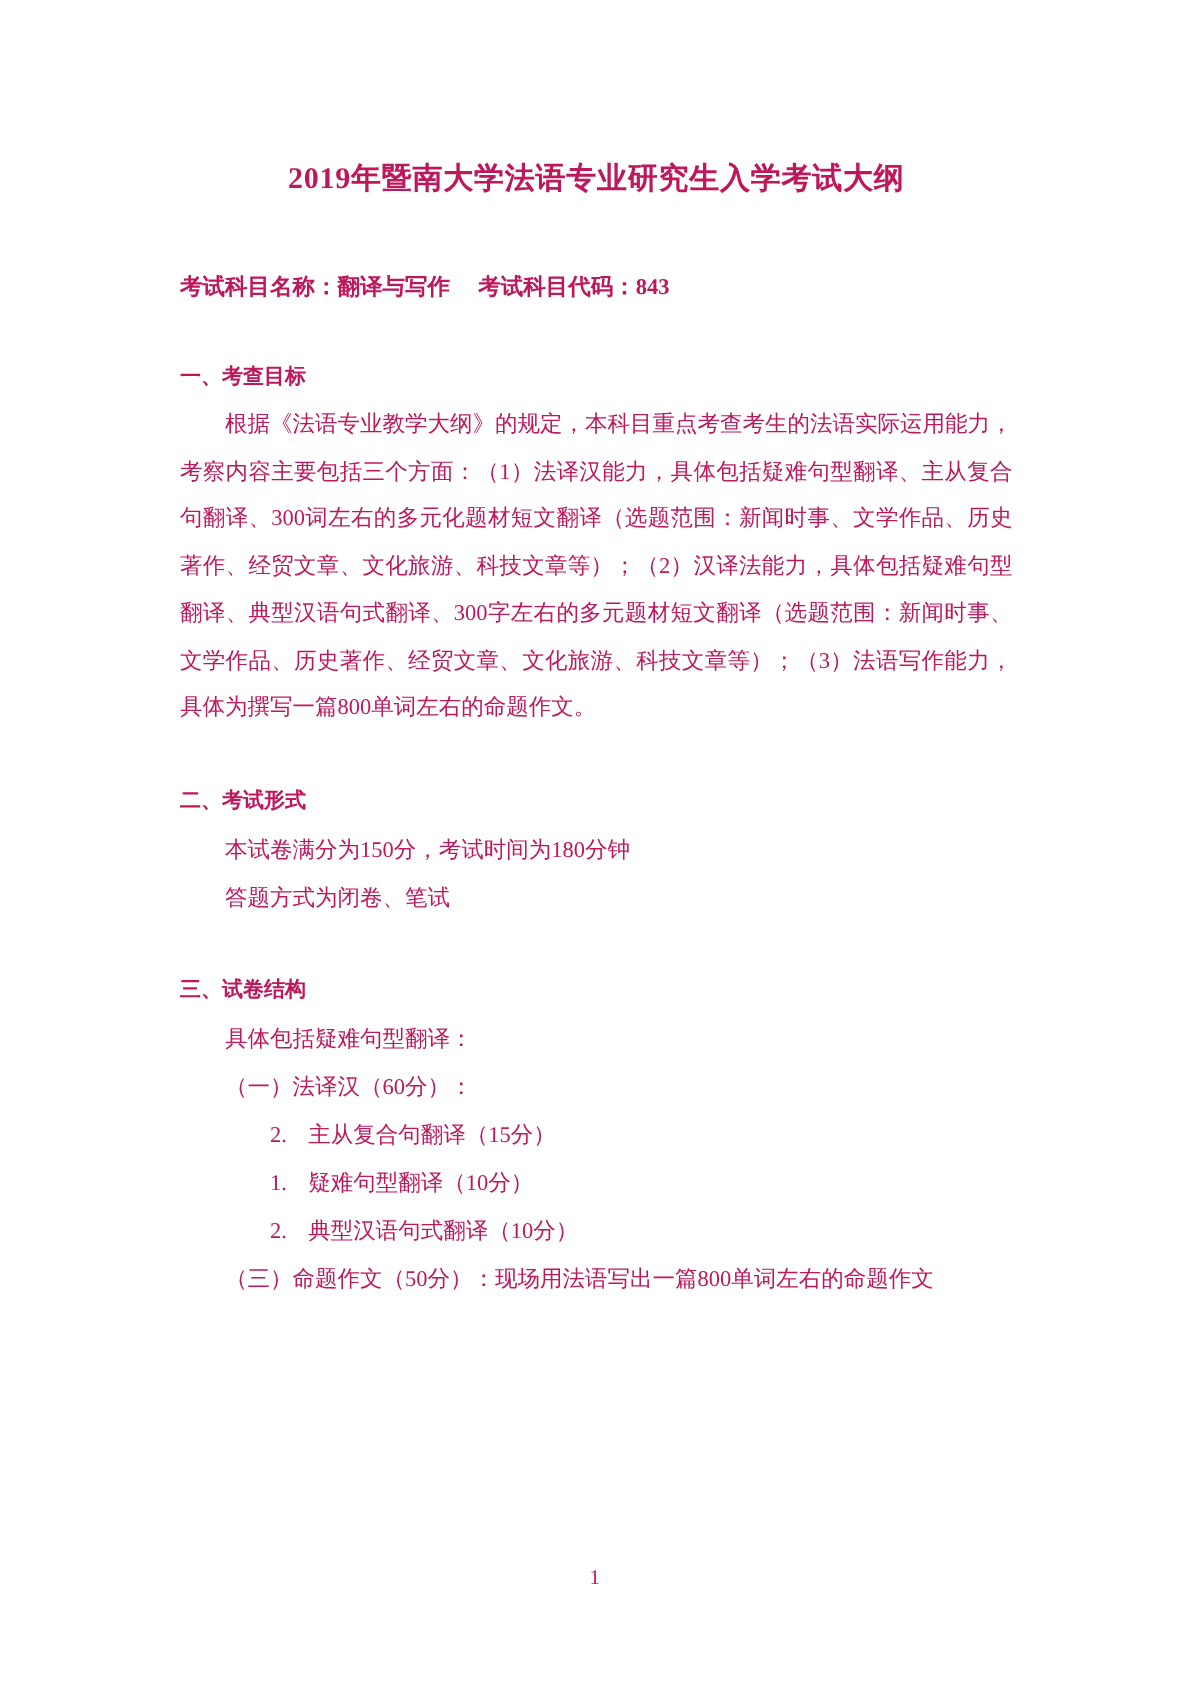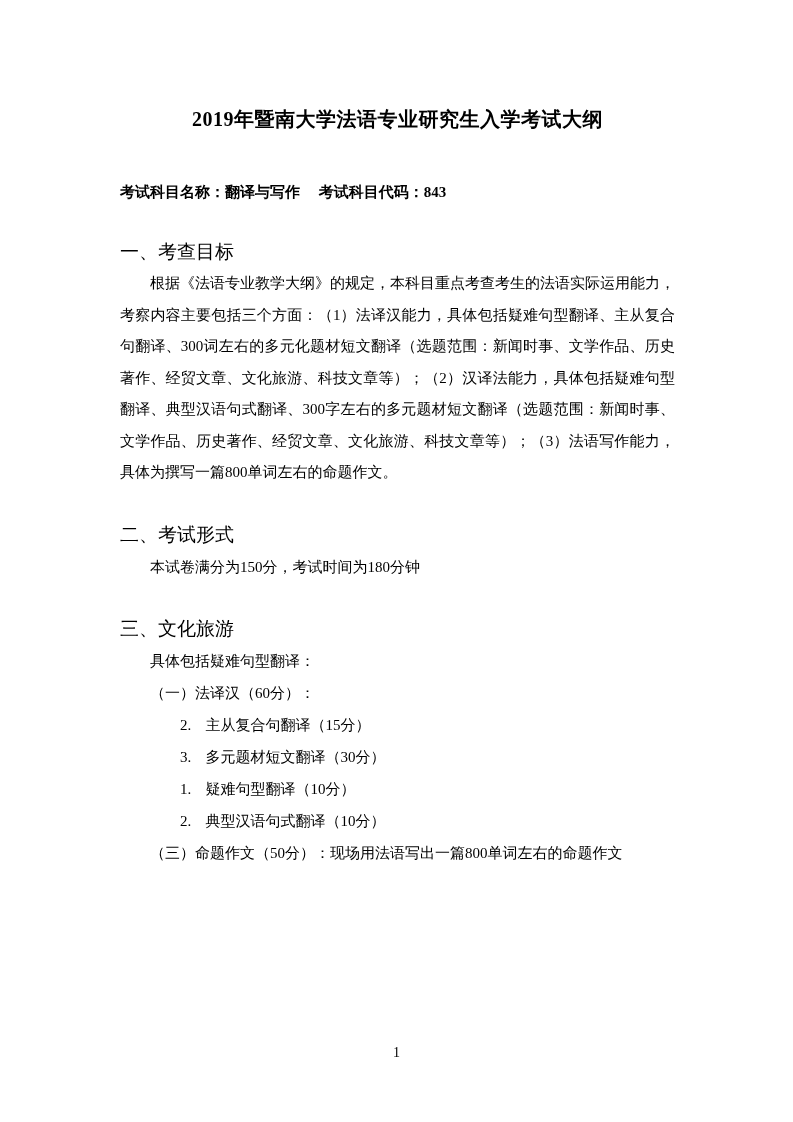--- a/index.html
+++ b/index.html
@@ -5,38 +5,38 @@
   * { margin: 0; padding: 0; box-sizing: border-box; }
   html, body { background: #ffffff; }
   .page {
     position: relative;
     width: 793px;
     height: 1122px;
     margin: 0 auto;
     background: #ffffff;
     padding: 104px 118px 0 120px;
     font-family: "Liberation Serif", "DejaVu Serif", serif;
-    color: #000000;
+    color: #be185d;
     font-size: 15px;
   }
   .title {
     font-size: 20px;
     font-weight: bold;
     text-align: center;
     line-height: 30px;
     letter-spacing: 0.5px;
   }
   .subject {
     font-weight: bold;
     margin-top: 44px;
     line-height: 28px;
   }
   .sec-heading {
-    font-size: 19px;
-    font-weight: normal;
+    font-size: 14px;
+    font-weight: bold;
     margin-top: 30px;
     line-height: 32px;
   }
   .body-par {
     text-align: justify;
     text-indent: 2em;
     line-height: 31.5px;
   }
   .line {
     line-height: 32px;
@@ -70,29 +70,29 @@
   <p class="subject">考试科目名称：翻译与写作　 考试科目代码：843</p>
 
   <section>
     <h2 class="sec-heading">一、考查目标</h2>
     <p class="body-par">根据《法语专业教学大纲》的规定，本科目重点考查考生的法语实际运用能力，考察内容主要包括三个方面：（1）法译汉能力，具体包括疑难句型翻译、主从复合句翻译、300词左右的多元化题材短文翻译（选题范围：新闻时事、文学作品、历史著作、经贸文章、文化旅游、科技文章等）；（2）汉译法能力，具体包括疑难句型翻译、典型汉语句式翻译、300字左右的多元题材短文翻译（选题范围：新闻时事、文学作品、历史著作、经贸文章、文化旅游、科技文章等）；（3）法语写作能力，具体为撰写一篇800单词左右的命题作文。</p>
   </section>
 
   <section>
     <h2 class="sec-heading">二、考试形式</h2>
     <p class="line">本试卷满分为150分，考试时间为180分钟</p>
+    <p class="line">答题方式为闭卷、笔试</p>
   </section>
 
   <section>
-    <h2 class="sec-heading">三、文化旅游</h2>
+    <h2 class="sec-heading">三、试卷结构</h2>
     <p class="line">具体包括疑难句型翻译：</p>
 
     <p class="line">（一）法译汉（60分）：</p>
     <p class="item"><span class="num">2.</span><span>主从复合句翻译（15分）</span></p>
-    <p class="item"><span class="num">3.</span><span>多元题材短文翻译（30分）</span></p>
 
     <p class="item"><span class="num">1.</span><span>疑难句型翻译（10分）</span></p>
     <p class="item"><span class="num">2.</span><span>典型汉语句式翻译（10分）</span></p>
 
     <p class="line">（三）命题作文（50分）：现场用法语写出一篇800单词左右的命题作文</p>
   </section>
 
 
   <div class="footer">1</div>
 

